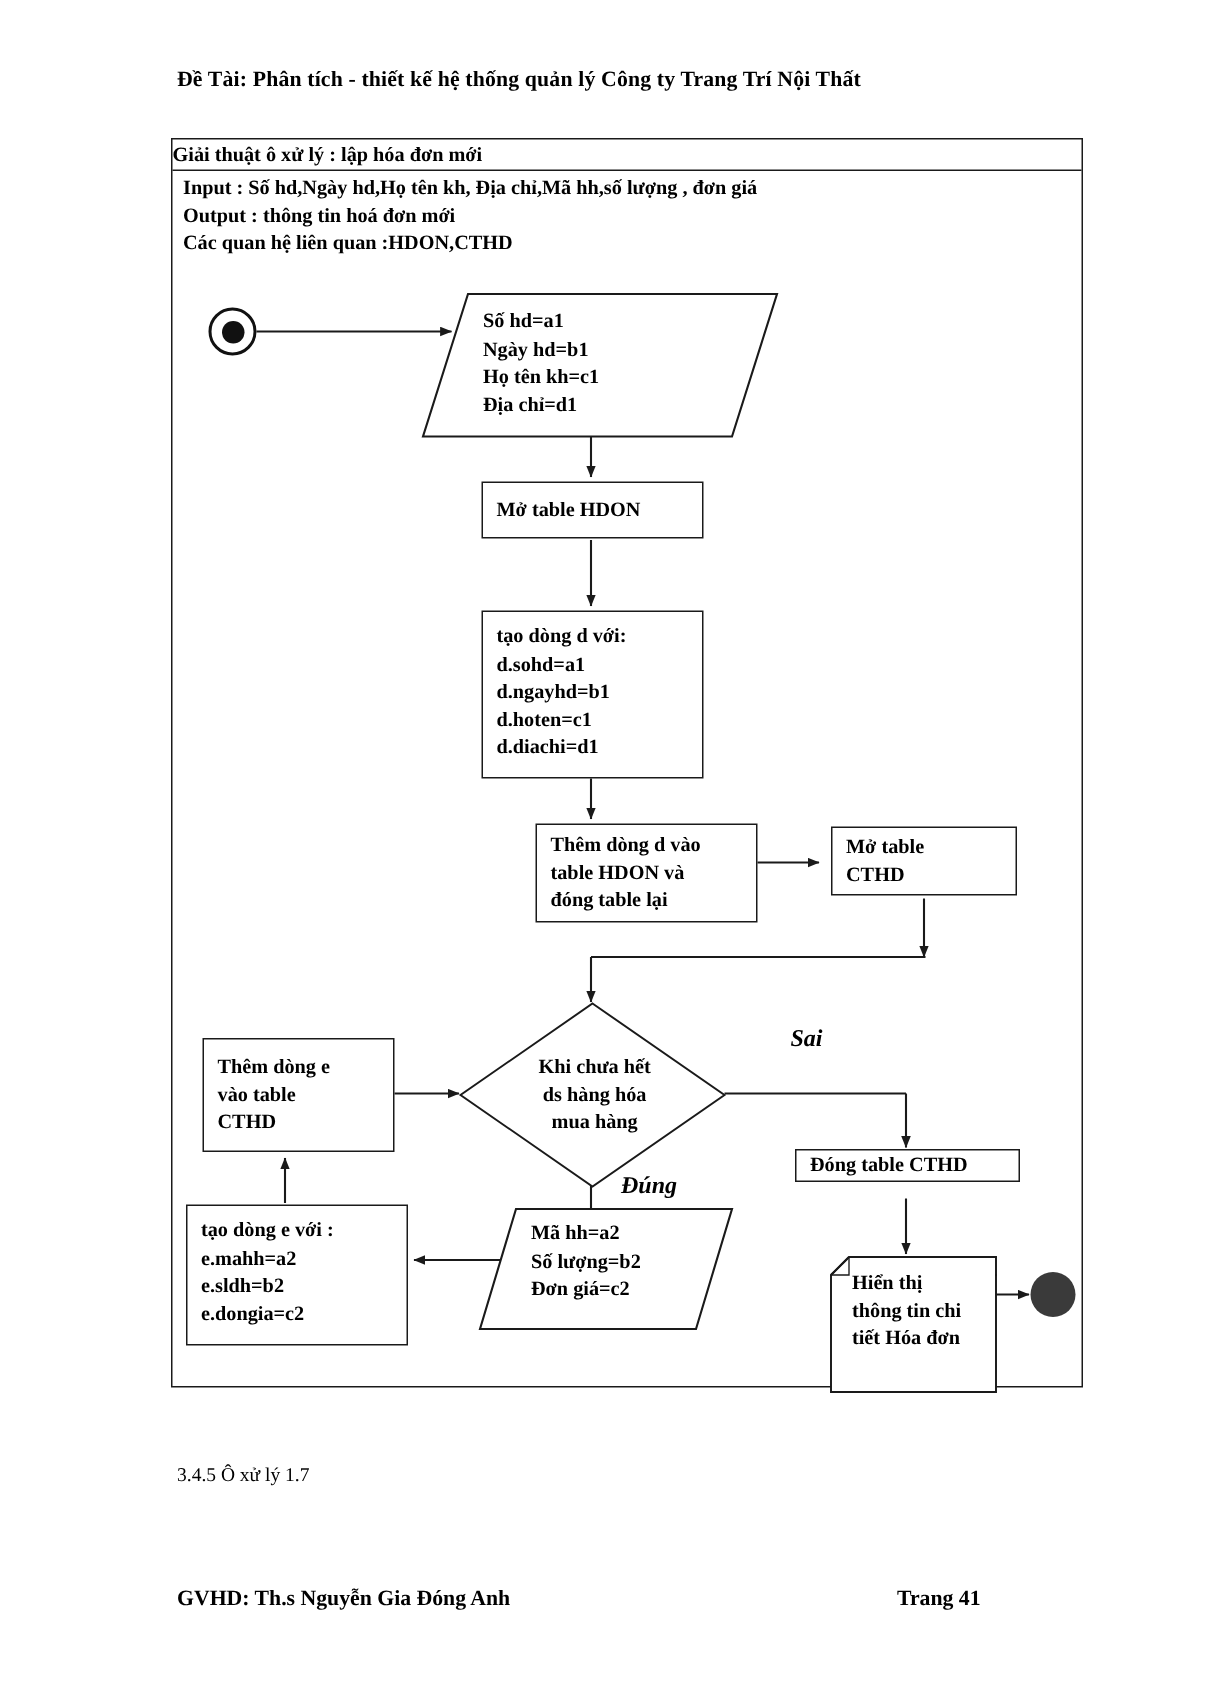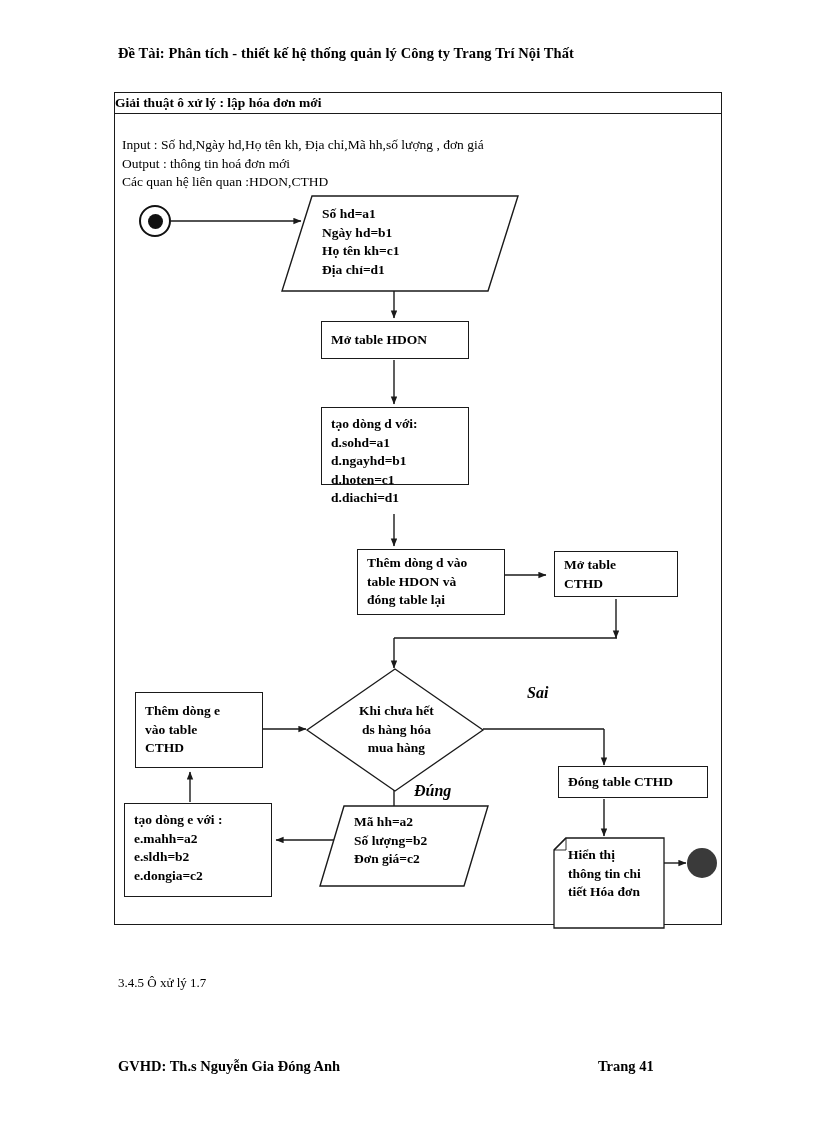--- a/index.html
+++ b/index.html
@@ -80,23 +80,22 @@
     font-weight: bold;
     line-height: 19px;
     white-space: nowrap;
   }
   .algo-meta {
     position: absolute;
     left: 7px;
     top: 23px;
     width: 594px;
     font-size: 13.5px;
-    font-weight: normal;
+    font-weight: bold;
     line-height: 18.5px;
-    margin-top: 20px;
   }
   .algo-meta div { white-space: nowrap; }
 
   
   .wires {
     position: absolute;
     left: 0;
     top: 0;
     width: 816px;
     height: 1123px;
@@ -259,21 +258,21 @@
     <div class="txt">Số hd=a1
 Ngày hd=b1
 Họ tên kh=c1
 Địa chỉ=d1</div>
   </div>
 
   <div class="node rect vcenter" style="left:321px; top:321px; width:148px; height:38px;padding-left:11px;">
     <div class="txt">Mở table HDON</div>
   </div>
 
-  <div class="node rect" style="left:321px; top:407px; width:148px; height:78px;">
+  <div class="node rect" style="left:321px; top:407px; width:148px; height:112px;">
     <div class="txt">tạo dòng d với:
 d.sohd=a1
 d.ngayhd=b1
 d.hoten=c1
 d.diachi=d1</div>
   </div>
 
   <div class="node rect vcenter" style="left:321px; top:549px; width:148px; height:66px;margin-left:36px;">
     <div class="txt">Thêm dòng d vào
 table HDON và
@@ -312,21 +311,21 @@
 
   <div class="node para" style="left:320px; top:806px; width:168px; height:80px;">
     <svg width="168" height="80" viewBox="0 0 168 80">
       <polygon points="24,0 168,0 144,80 0,80" fill="#ffffff" stroke="#1a1a1a" stroke-width="1.4"></polygon>
     </svg>
     <div class="txt" style="left:34px; top:7px;">Mã hh=a2
 Số lượng=b2
 Đơn giá=c2</div>
   </div>
 
-  <div class="node rect vcenter" style="left:530px; top:766px; width:150px; height:32px;margin-left:28px;">
+  <div class="node rect vcenter" style="left:530px; top:766px; width:150px; height:22px;">
     <div class="txt">Đóng table CTHD</div>
   </div>
 
   <div class="node docshape" style="left:554px; top:838px; width:110px; height:90px;">
     <svg width="110" height="90" viewBox="0 0 110 90">
       <path d="M12,0 L110,0 L110,90 L0,90 L0,12 Z" fill="#ffffff" stroke="#1a1a1a" stroke-width="1.3"></path>
       <path d="M12,0 L0,12" fill="none" stroke="#1a1a1a" stroke-width="1.3"></path>
       <path d="M12,0 L12,12 L0,12" fill="none" stroke="#1a1a1a" stroke-width="0.9"></path>
     </svg>
     <div class="txt">Hiển thị

